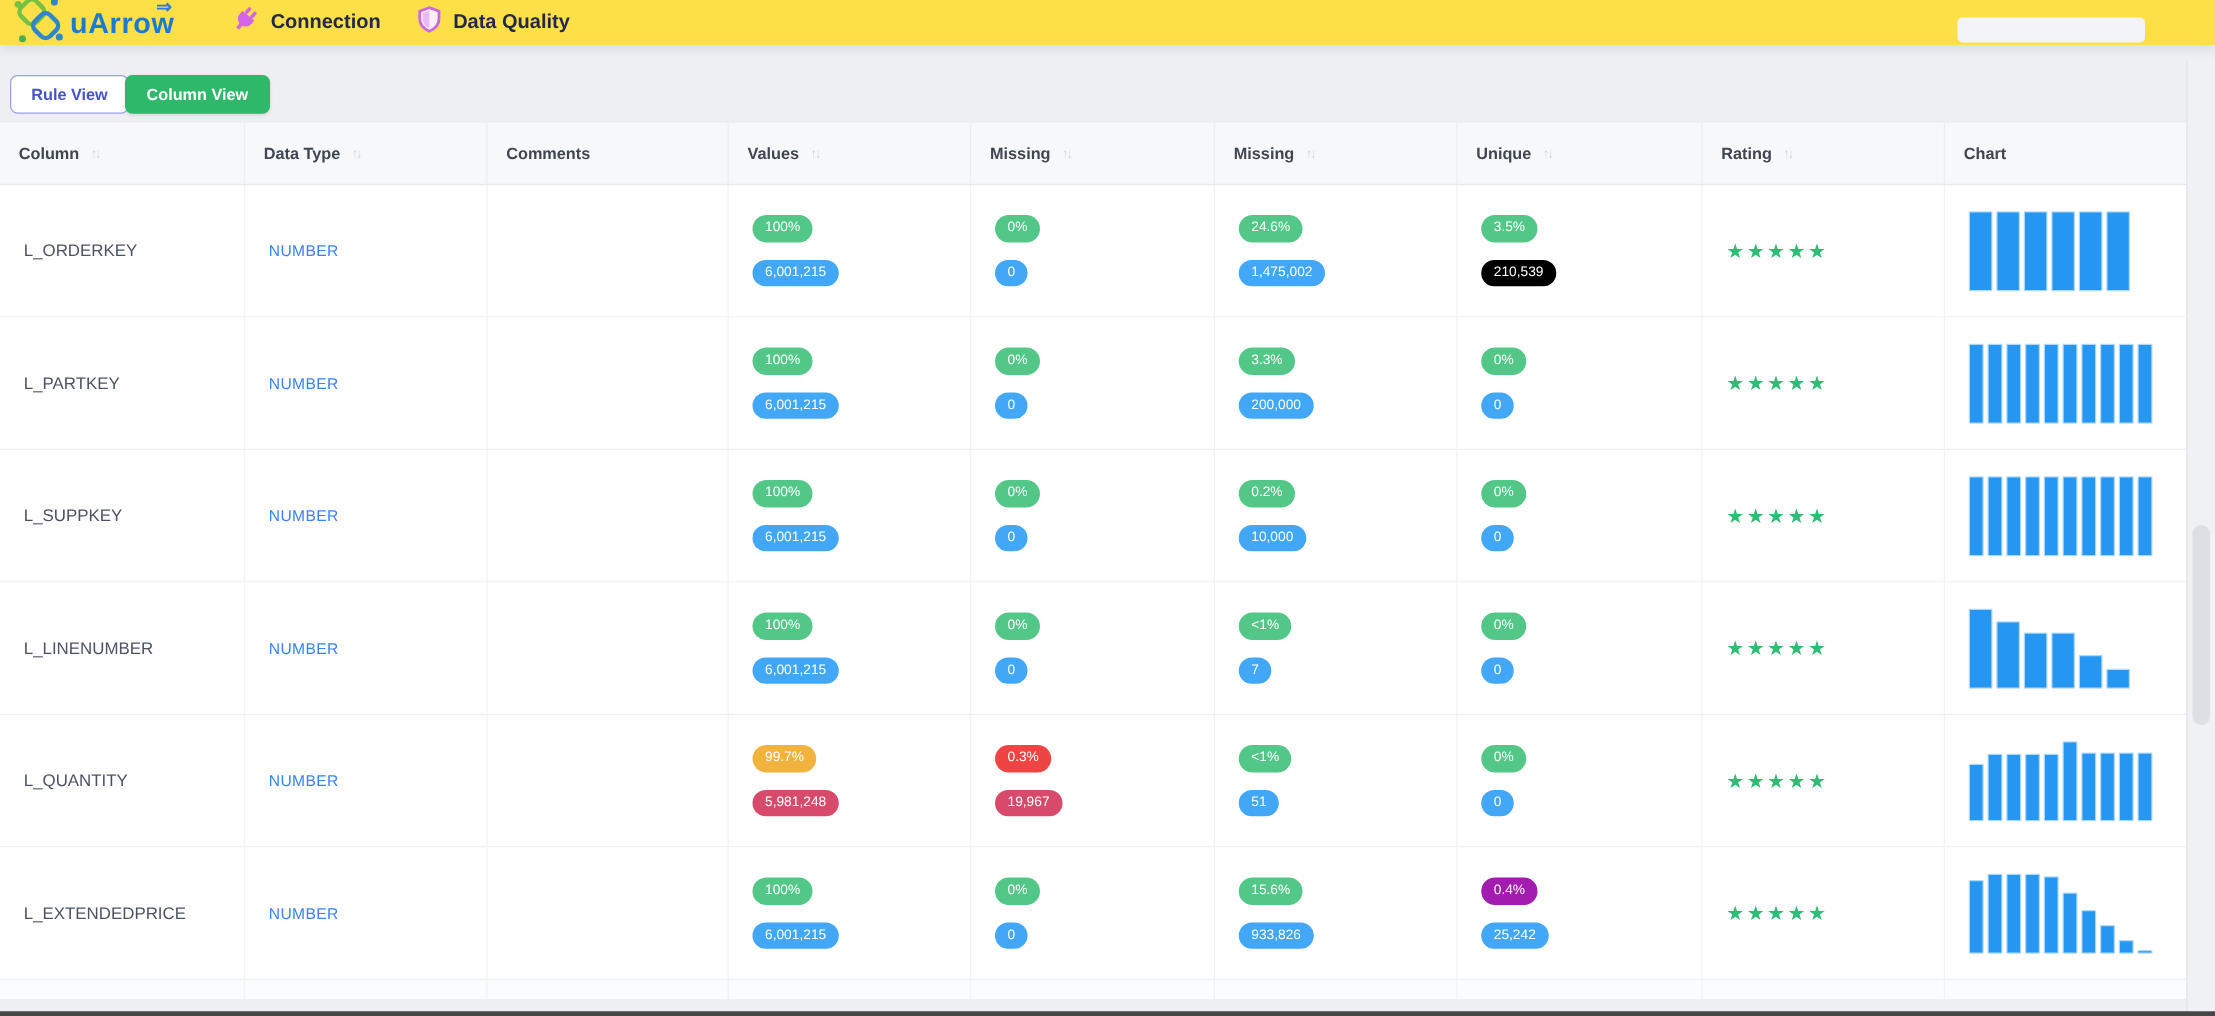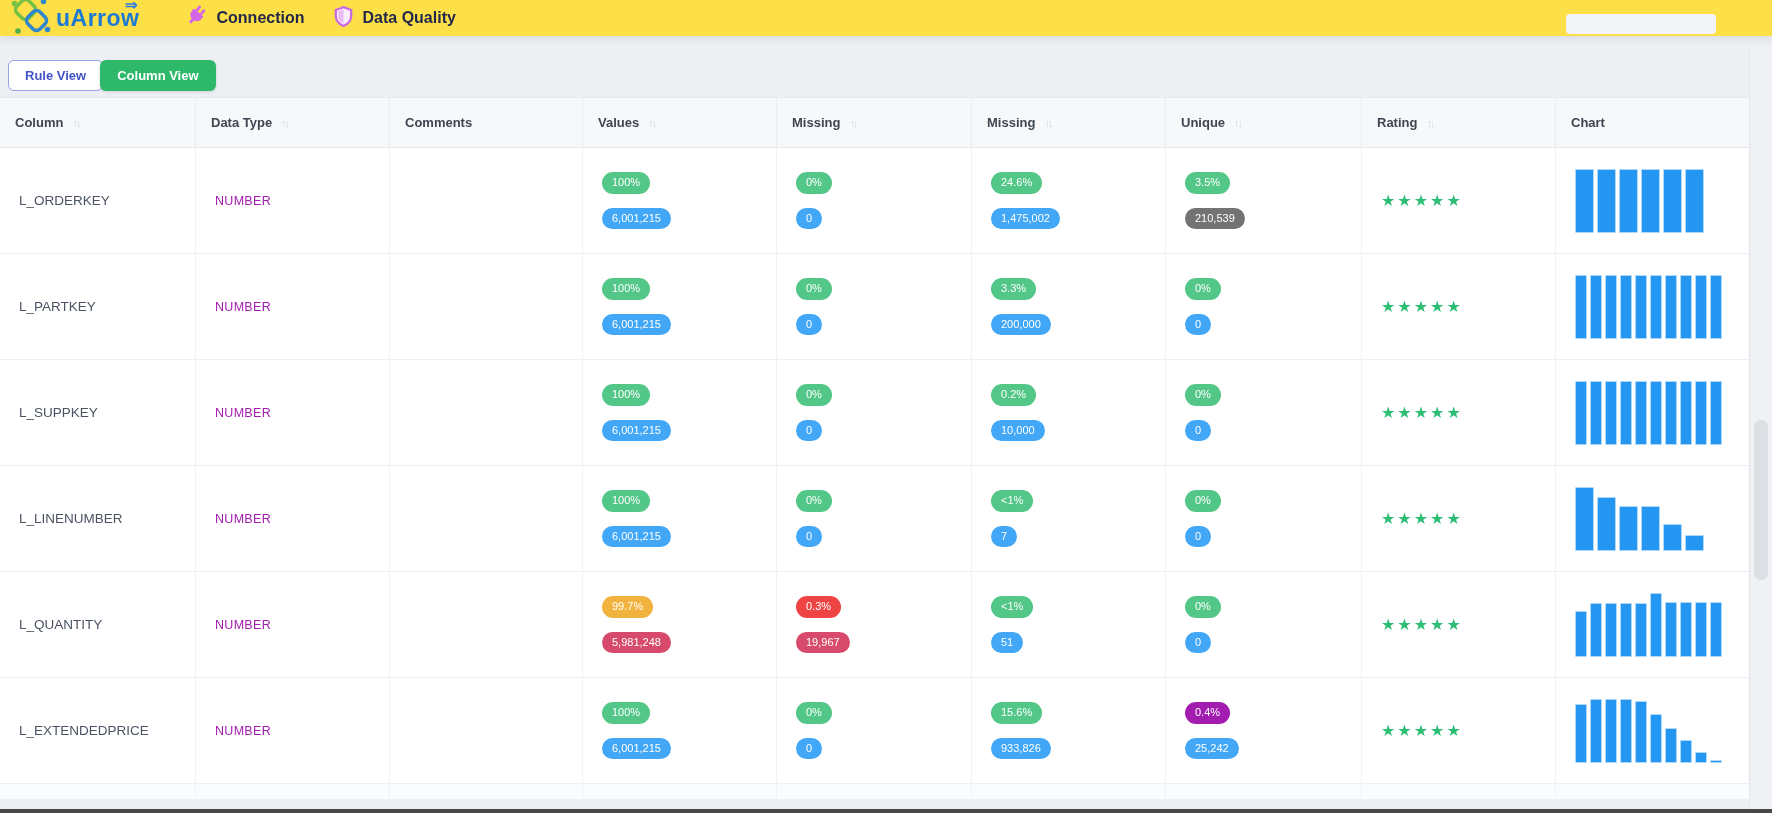--- a/index.html
+++ b/index.html
@@ -31,21 +31,21 @@
   .thead { background:#f7f8fa; border-top:1px solid #e7e9ee; border-bottom:1px solid #e7e9ee; height:51px; }
   .th { display:flex; align-items:center; padding-left:15px; font-size:13px; font-weight:600; color:#3e4651;
         border-right:1px solid #ebedf1; }
   .th:last-child { border-right:none; }
   .sort { margin-left:9px; font-size:11px; color:#d3d7de; letter-spacing:-2px; cursor:pointer; }
   .tr { height:106px; border-bottom:1px solid #edeff2; background:#ffffff; }
   .td { border-right:1px solid #f0f2f5; display:flex; flex-direction:column; justify-content:center;
         align-items:flex-start; padding-left:19px; }
   .td:last-child { border-right:none; }
   .td-colname { font-size:13.5px; color:#4b5362; }
-  .td-dtype   { font-size:12.5px; color:#a21caf; letter-spacing:.3px; }
+  .td-dtype   { font-size:12.5px; color:#3b82f6; letter-spacing:.3px; }
   .metric { gap:14px; }
   .badge { display:inline-block; border-radius:12px; padding:4px 10px; min-width:12px; text-align:center;
            color:#fff; font-size:11px; font-weight:normal; line-height:1.25; }
   .stars { font-size:16px; letter-spacing:2px; }
   .chart { display:flex; align-items:flex-end; gap:3px; height:64px; }
   .bar { border:1px solid rgba(190,223,250,.9); border-radius:1px; }
 
   
   .partial-row { height:15px; background:#fbfcfd; border-bottom:none; }
   .partial-row .td { height:100%; }
@@ -161,21 +161,21 @@
           <div class="td metric">
             <span class="badge" style="background: rgb(83, 199, 135);">0%</span>
             <span class="badge" style="background: rgb(65, 167, 246);">0</span>
           </div>
           <div class="td metric">
             <span class="badge" style="background: rgb(83, 199, 135);">24.6%</span>
             <span class="badge" style="background: rgb(65, 167, 246);">1,475,002</span>
           </div>
           <div class="td metric">
             <span class="badge" style="background: rgb(83, 199, 135);">3.5%</span>
-            <span class="badge" style="background: #737373;">210,539</span>
+            <span class="badge" style="background: #000000;">210,539</span>
           </div>
           <div class="td">
             <span class="stars" style="color: rgb(46, 189, 116);">★★★★★</span>
           </div>
           <div class="td">
             <div class="chart">
               <div class="bar" style="width: 19px; height: 64px; background: rgb(37, 151, 243);"></div>
               <div class="bar" style="width: 19px; height: 64px; background: rgb(37, 151, 243);"></div>
               <div class="bar" style="width: 19px; height: 64px; background: rgb(37, 151, 243);"></div>
               <div class="bar" style="width: 19px; height: 64px; background: rgb(37, 151, 243);"></div>

